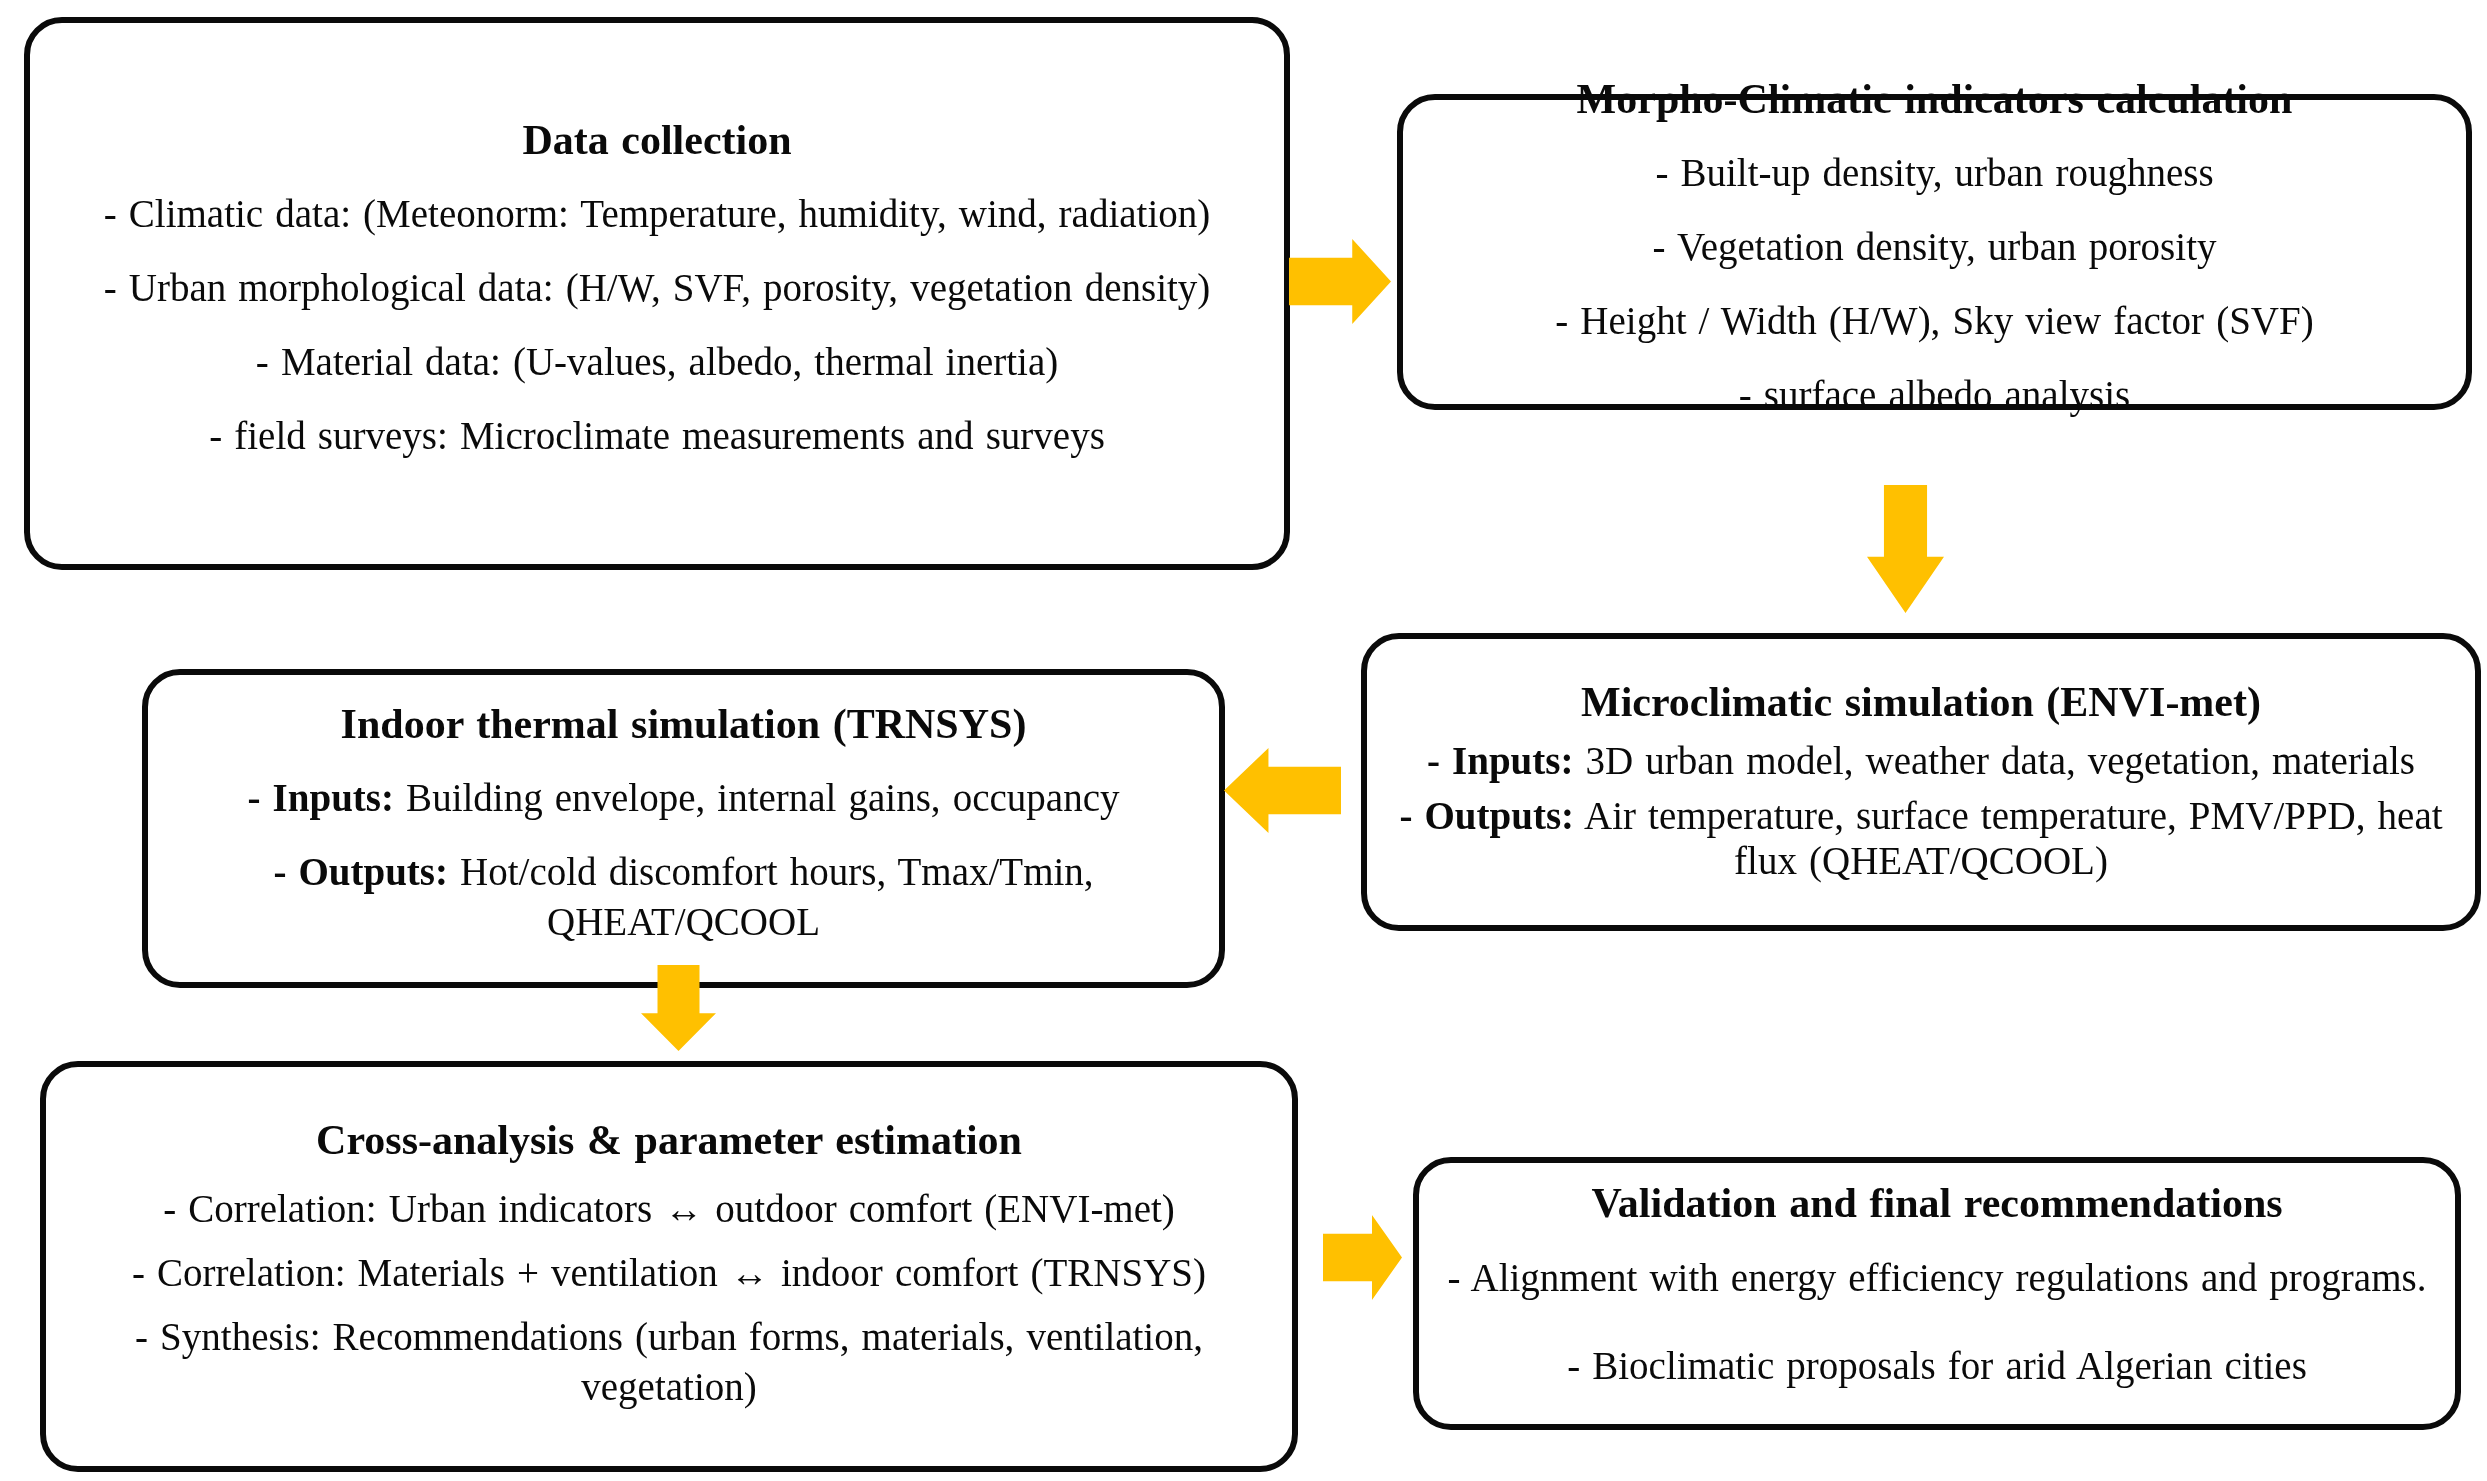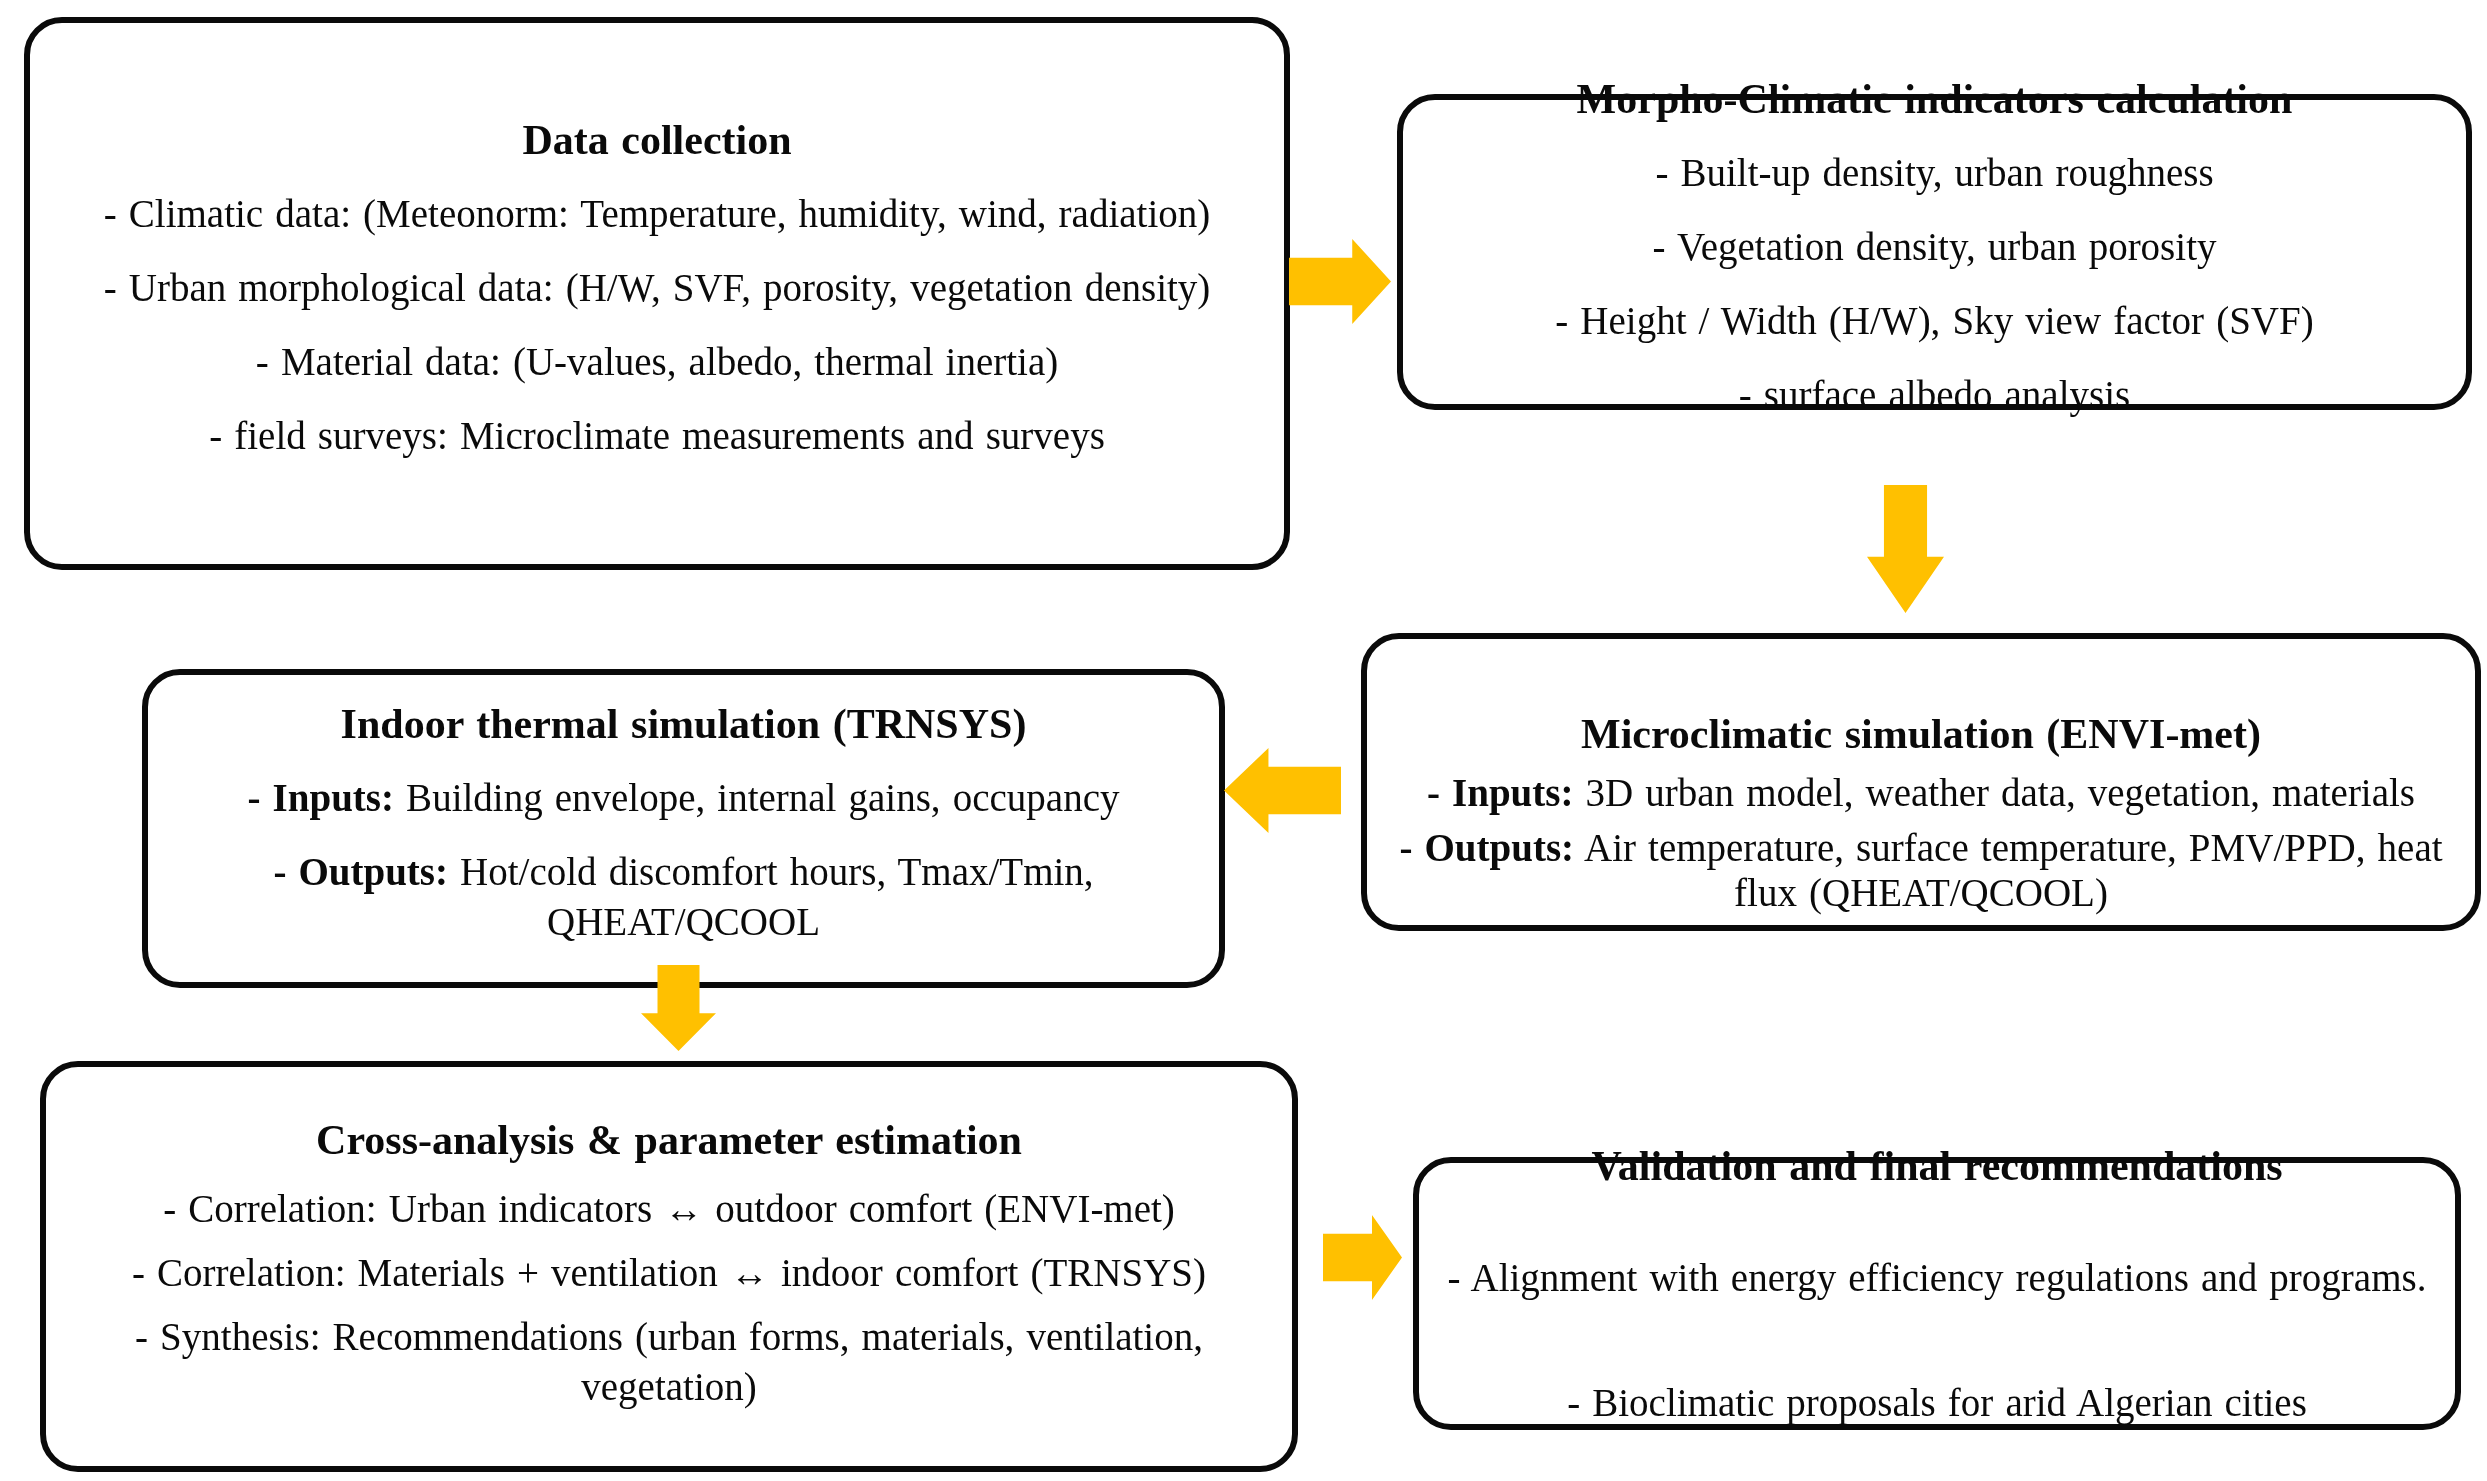--- a/index.html
+++ b/index.html
@@ -39,27 +39,27 @@
     font-size: 39px;
     line-height: 1.28;
     margin: 12px 0;
     word-spacing: 0.06em;
   }
   .box .bullet .blabel { font-weight: 700; }
 
   
   #box-data-collection        { left: 24px;   top: 16.7px;   width: 1266px; height: 553px; }
   #box-morpho-climatic        { left: 1397px; top: 94px;  width: 1075px; height: 316px; }
-  #box-microclimatic-sim      { left: 1361px; top: 633px; width: 1120px; height: 298px; padding: 4.8px 24px; justify-content: flex-end; }
+  #box-microclimatic-sim      { left: 1361px; top: 633px; width: 1120px; height: 298px; padding: 4.8px 24px; }
   #box-microclimatic-sim .bullet { margin: 4.8px 0; line-height: 1.16; }
   #box-microclimatic-sim .title  { margin-bottom: 4.8px; }
   #box-indoor-thermal-sim     { left: 142px;  top: 636px; width: 1083px; height: 319px; margin-top: 33px; }
   #box-cross-analysis         { left: 40px;   top: 1061px; width: 1258px; height: 411px; }
   #box-cross-analysis .bullet { margin: 7.1px 0; }
-  #box-validation             { left: 1413px; top: 1157px; width: 1048px; height: 273px; padding: 6px 12px; gap: 37px; }
+  #box-validation             { left: 1413px; top: 1157px; width: 1048px; height: 273px; padding: 6px 12px; }
   #box-validation .bullet     { margin: 19px 0; }
   #box-validation .title      { margin-bottom: 4.8px; }
 
   
   .arrow {
     position: absolute;
     background: #FFC000;
   }
   .arrow-right {
     clip-path: polygon(0% 22%, 62% 22%, 62% 0%, 100% 50%, 62% 100%, 62% 78%, 0% 78%);

